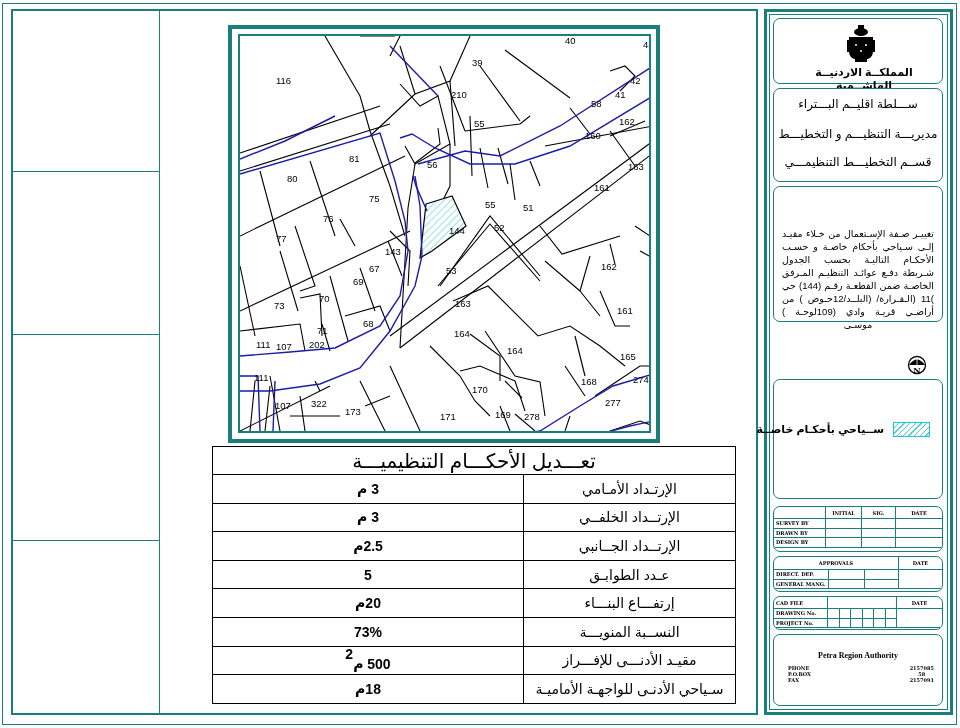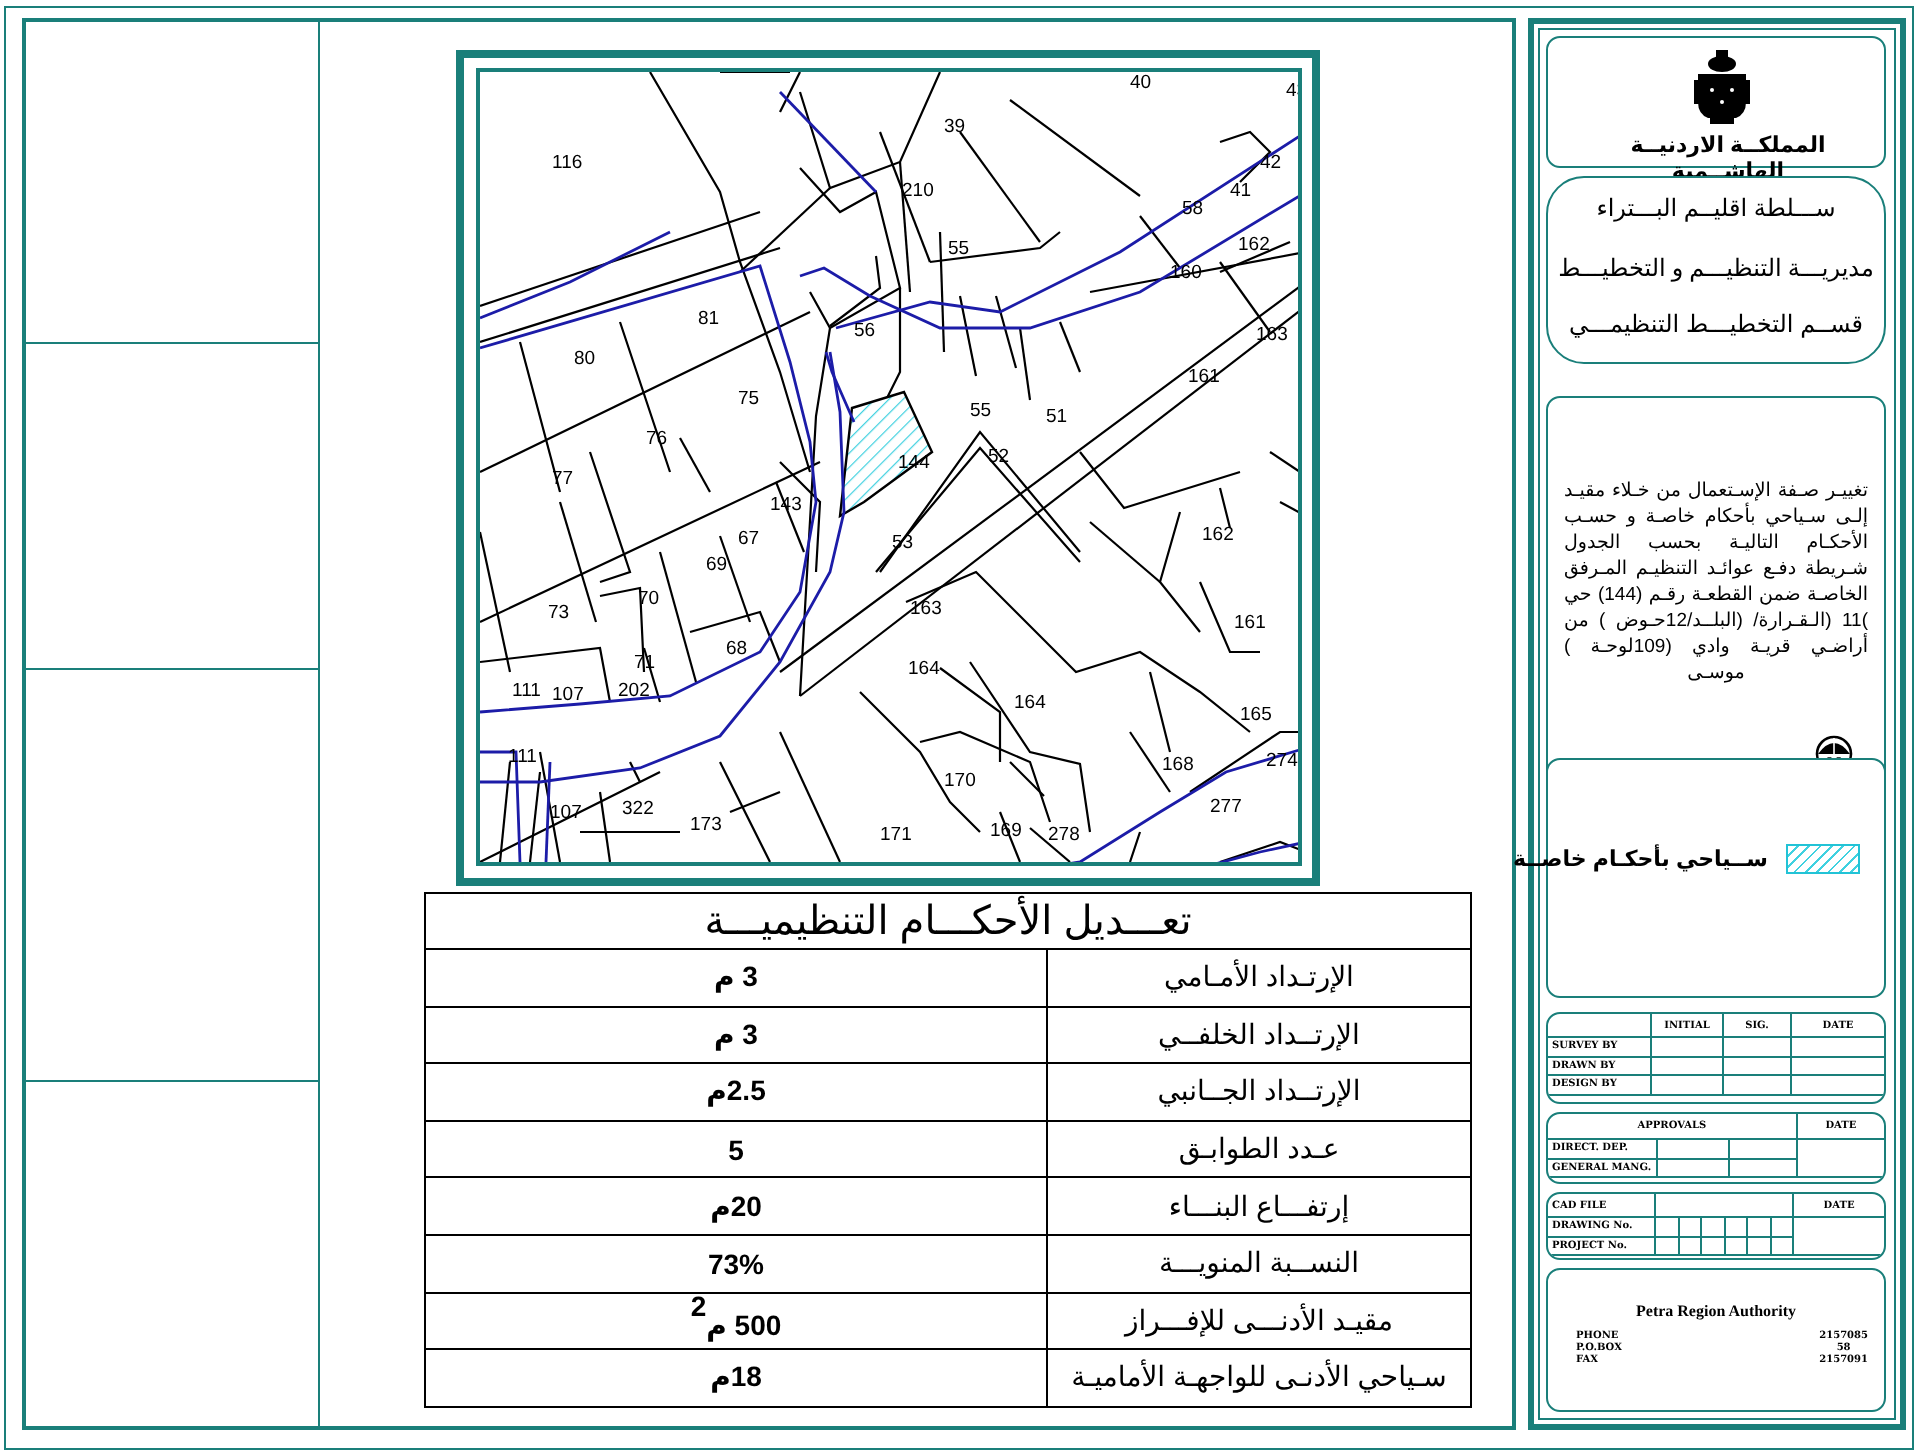--- a/index.html
+++ b/index.html
@@ -293,27 +293,27 @@
     <rect x="1" y="15" width="4" height="12" fill="#000"></rect>
     <rect x="25" y="15" width="4" height="12" fill="#000"></rect>
     <rect x="9" y="34" width="12" height="3" fill="#000"></rect>
     <circle cx="10" cy="20" r="1" fill="#fff"></circle>
       <circle cx="20" cy="20" r="1" fill="#fff"></circle>
       <circle cx="15" cy="26" r="1" fill="#fff"></circle>
   </svg>
   <div class="kingdom">المملكــة الاردنيــة الهاشــمية</div>
 </div>
 
-<div class="tb-panel rtl" style="top:88px;height:94px;border-radius:19px;">
+<div class="tb-panel rtl" style="top:88px;height:94px;">
   <div class="auth-line" style="top:8px;">ســـلطة اقليــم البـــتراء</div>
-  <div class="auth-line" style="top:38px;font-family:Liberation Serif, serif;">مديريـــة التنظيـــم و التخطيـــط</div>
+  <div class="auth-line" style="top:38px;">مديريـــة التنظيـــم و التخطيـــط</div>
   <div class="auth-line" style="top:66px;">قســم التخطيـــط التنظيمـــي</div>
 </div>
 
-<div class="tb-panel" style="top:198px;height:194px;">
+<div class="tb-panel" style="top:186px;height:136px;">
   <div class="desc-text">تغييـر صـفة الإسـتعمال من خـلاء مقيـد إلـى سـياحي بأحكام خاصـة و حسـب الأحكـام التاليـة بحسب الجدول شـريطة دفـع عوائـد التنظيـم المـرفق الخاصـة ضمن القطعـة رقـم (144) حي )11 (الـقـرارة/ (البلــد/12حـوض ) من أراضـي قريـة وادي (109لوحـة ) موسـى</div>
   <svg class="north-arrow" viewBox="0 0 20 20">
     <circle cx="10" cy="10" r="8.5" fill="#fff" stroke="#000" stroke-width="1.3"></circle>
     <path d="M2 10 Q10 -1 18 10 Z" fill="#000"></path>
     <line x1="10" y1="2" x2="10" y2="10" stroke="#fff" stroke-width="0.8"></line>
     <text x="10" y="17.5" font-size="8" font-weight="bold" text-anchor="middle" font-family="DejaVu Serif, serif">N</text>
   </svg>
 </div>
 
 <div class="tb-panel" style="top:379px;height:120px;font-weight:bold;">

